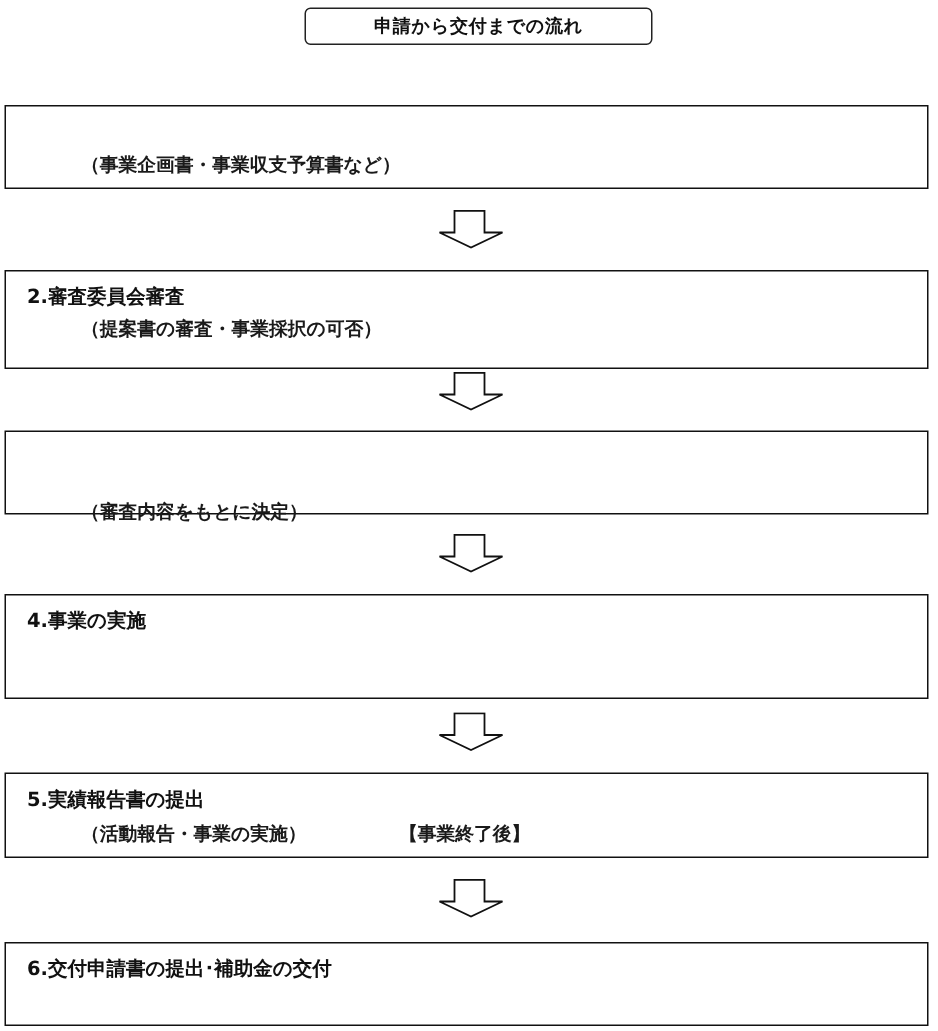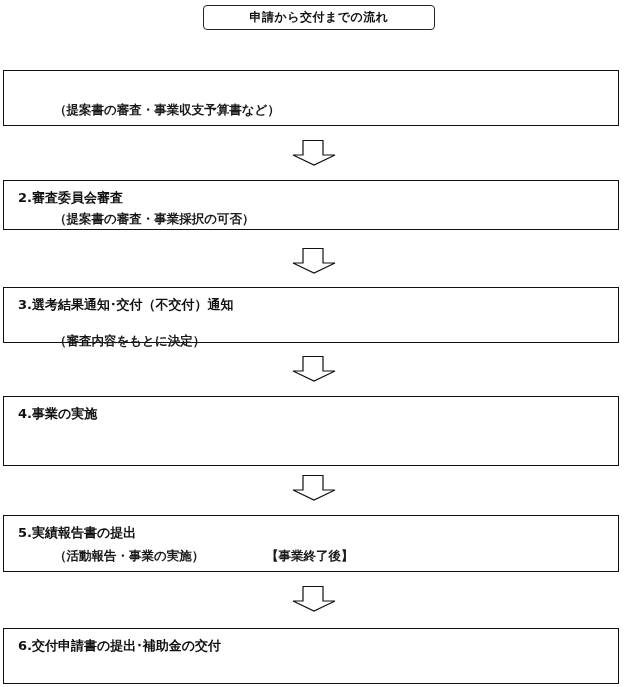--- a/index.html
+++ b/index.html
@@ -17,42 +17,41 @@
                 white-space: nowrap; color: #1a1a1a; }
     .arrow { position: absolute; left: 292px; width: 44px; height: 26px; }
     .arrow svg { display: block; }
   </style>
 </head>
 <body>
 
 <div class="title-box">申請から交付までの流れ</div>
 
 <div class="step" style="top:70px;height:56px;">
-  <span class="step-sub" style="top:31px;">（提案書の審査・事業収支予算書など）</span>
+  <span class="step-sub" style="top:31px;">（事業企画書・事業収支予算書など）</span>
 </div>
 
 <div class="arrow" style="top:140px;">
   <svg width="44" height="26" viewBox="0 0 44 26">
       <polygon points="11,0.5 31,0.5 31,15 43,15 22,25 1,15 11,15" fill="#fff" stroke="#111" stroke-width="1.2"></polygon>
     </svg>
 </div>
 
-<div class="step" style="top:180px;height:50px;">
+<div class="step" style="top:180px;height:66px;">
   <span class="step-title">2.審査委員会審査</span>
   <span class="step-sub" style="top:30px;">（提案書の審査・事業採択の可否）</span>
 </div>
 
 <div class="arrow" style="top:248px;">
   <svg width="44" height="26" viewBox="0 0 44 26">
       <polygon points="11,0.5 31,0.5 31,15 43,15 22,25 1,15 11,15" fill="#fff" stroke="#111" stroke-width="1.2"></polygon>
     </svg>
 </div>
 
 <div class="step" style="top:287px;height:56px;">
-  <span class="step-title">3.選考結果通知･交付（不交付）通知</span>
   <span class="step-sub" style="top:45px;">（審査内容をもとに決定）</span>
 </div>
 
 <div class="arrow" style="top:356px;">
   <svg width="44" height="26" viewBox="0 0 44 26">
       <polygon points="11,0.5 31,0.5 31,15 43,15 22,25 1,15 11,15" fill="#fff" stroke="#111" stroke-width="1.2"></polygon>
     </svg>
 </div>
 
 <div class="step" style="top:396px;height:70px;">

